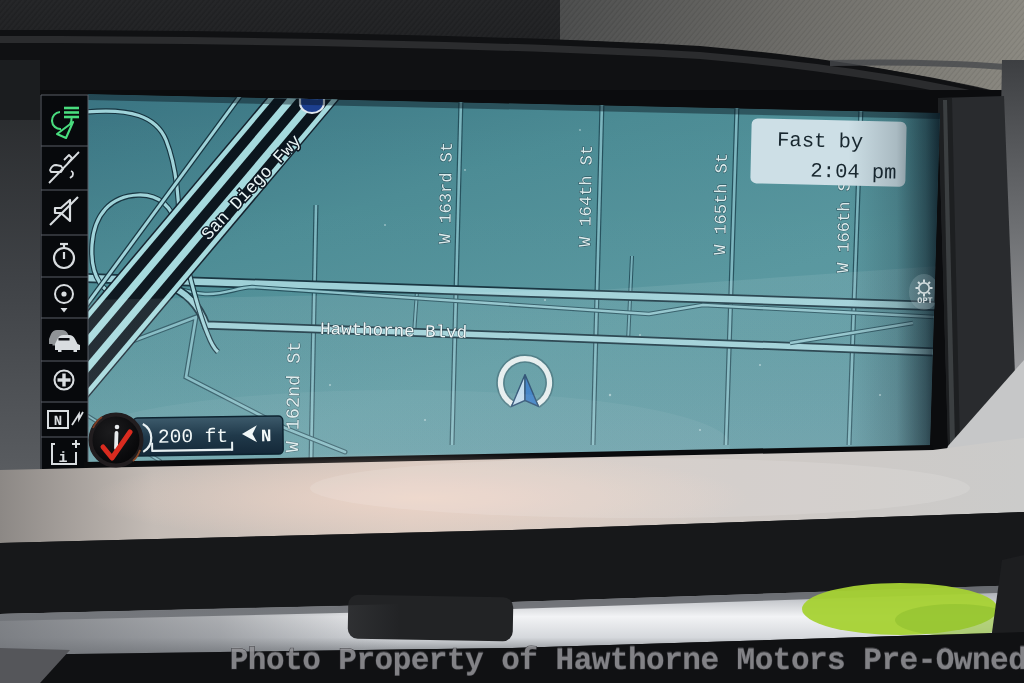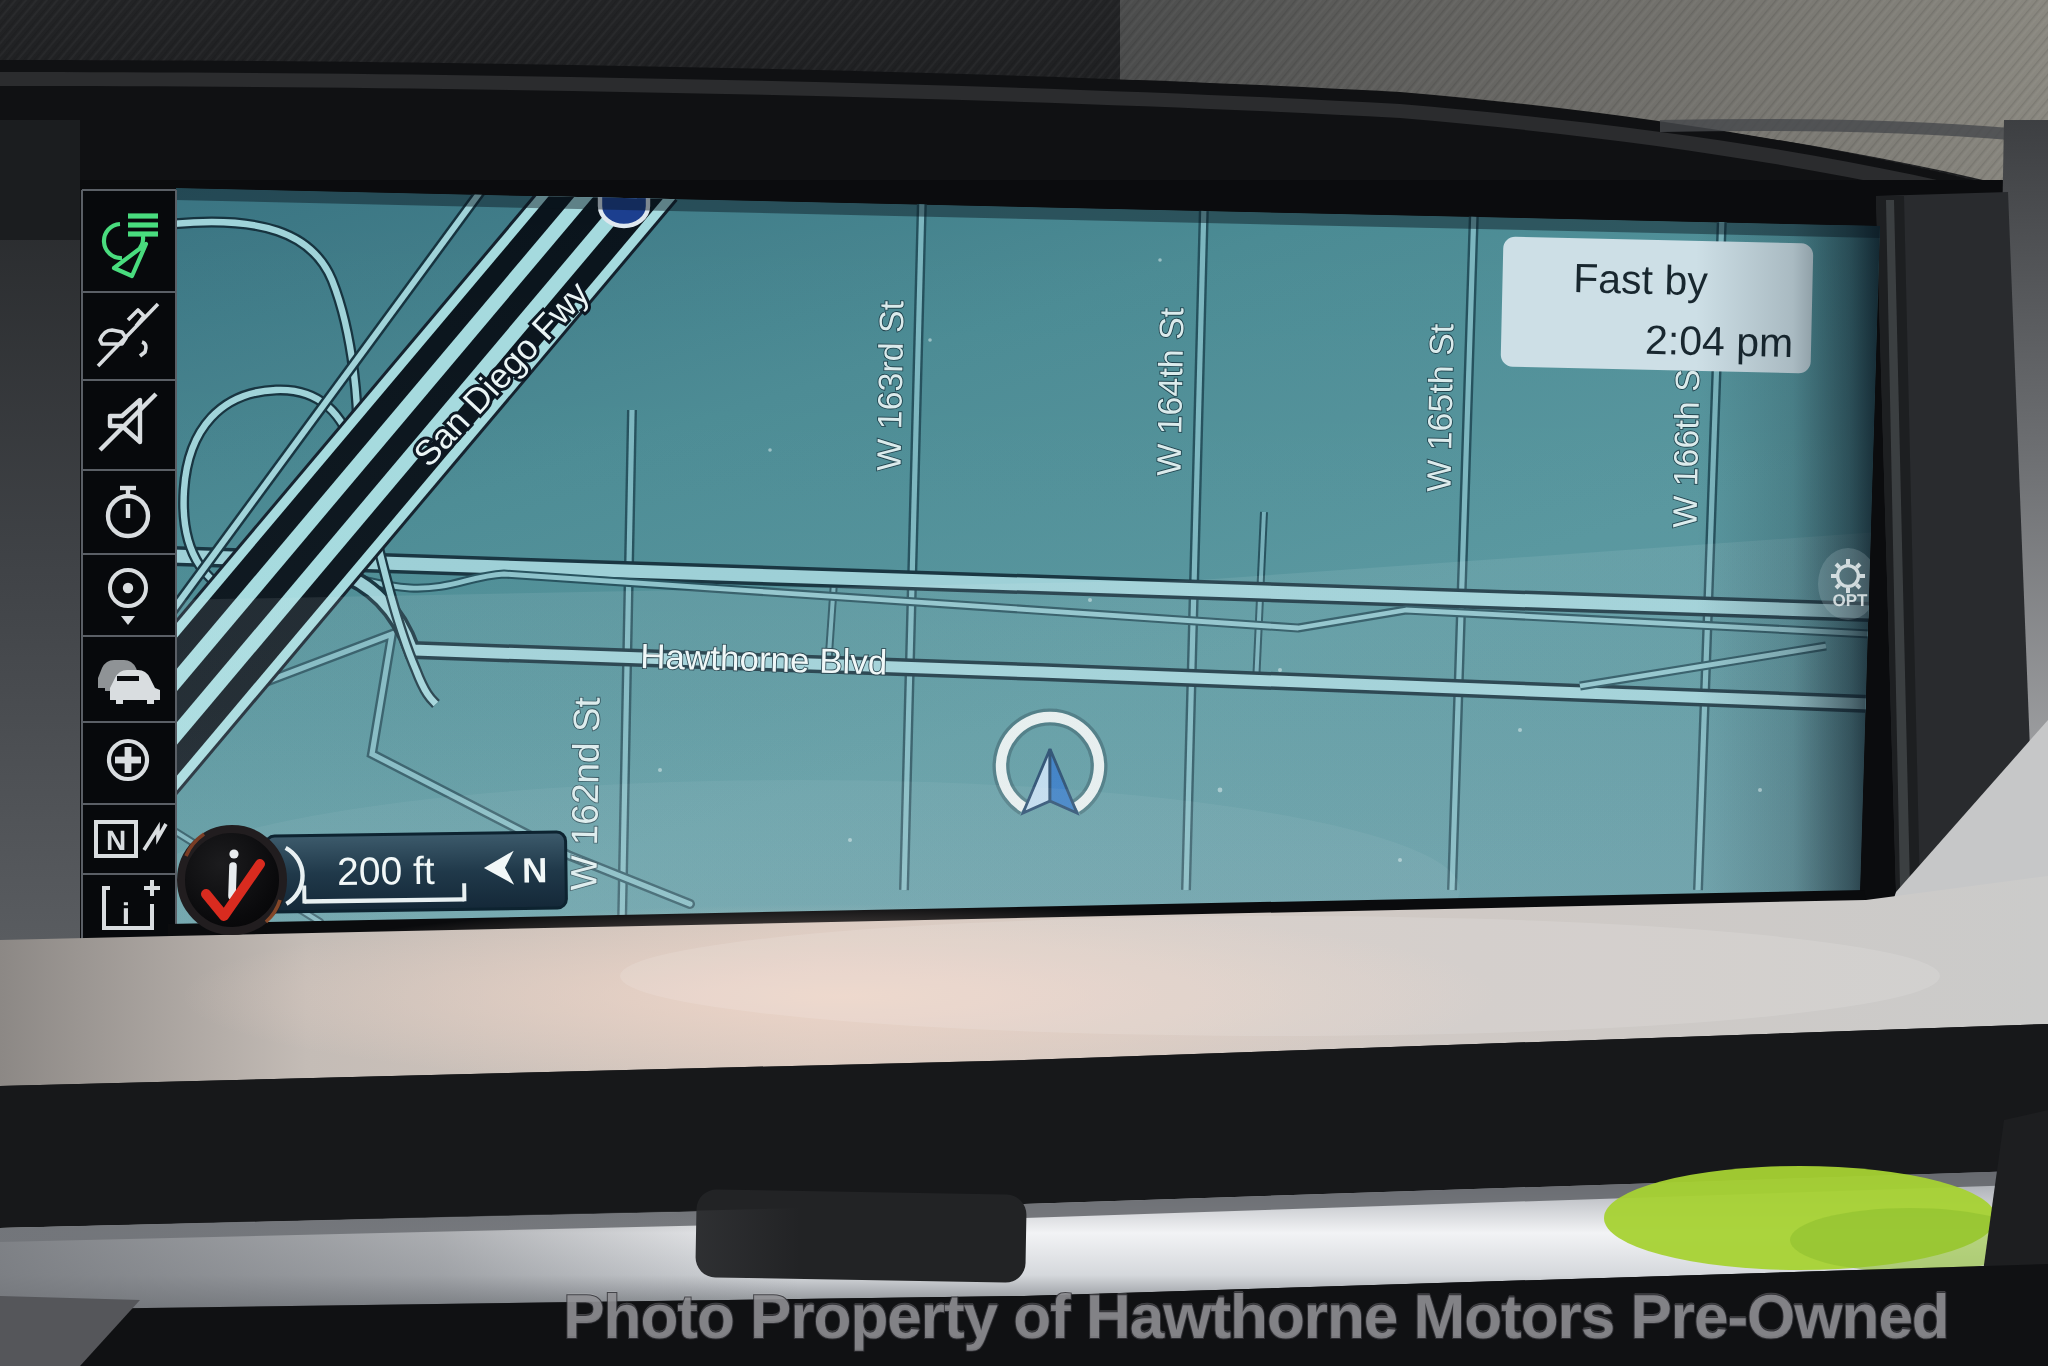--- a/index.html
+++ b/index.html
@@ -1,17 +1,17 @@
 <!DOCTYPE html>
 <html><head>
 <meta charset="utf-8">
 <style>
   html,body{margin:0;padding:0;background:#000;}
   #stage{position:relative;width:1024px;height:683px;overflow:hidden;background:#141518;
-         font-family:Liberation Sans, sans-serif;}
+         font-family:Liberation Mono, monospace;}
   svg{display:block}
 </style>
 </head>
 <body>
 <div id="stage">
 <svg width="1024" height="683" text-rendering="geometricPrecision" viewBox="0 0 1024 683">
 <defs>
   <pattern id="weave" width="4" height="4" patternUnits="userSpaceOnUse" patternTransform="rotate(40)">
     <rect width="4" height="4" fill="none"></rect>
     <line x1="0" y1="0" x2="0" y2="4" stroke="#000000" stroke-width="1.4" opacity="0.18"></line>

